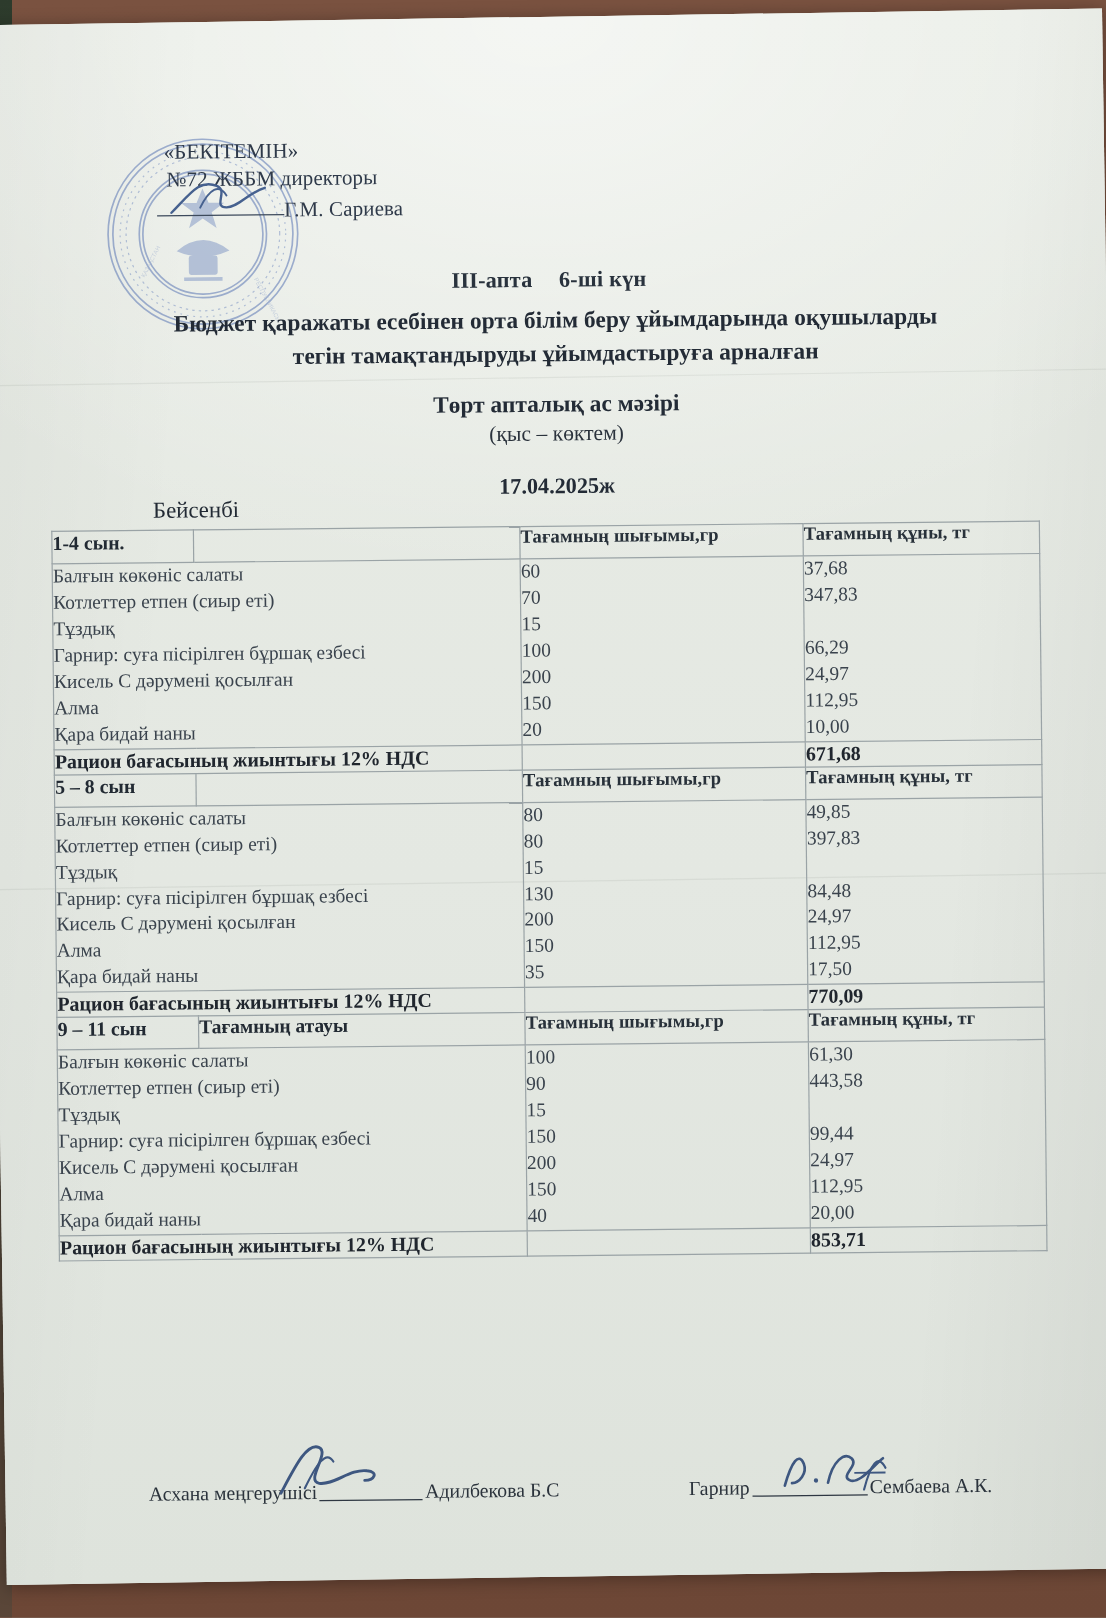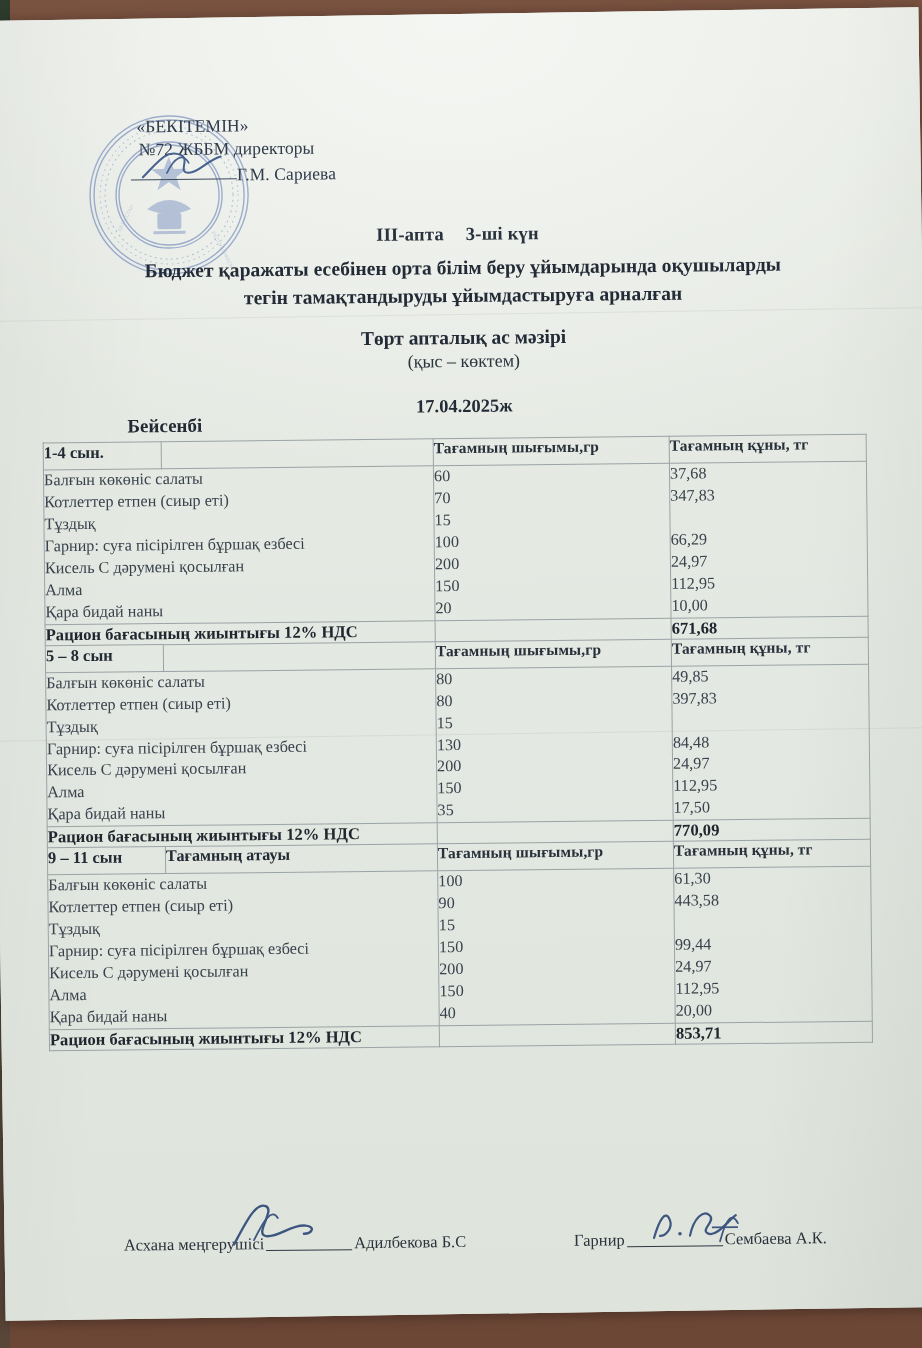--- a/index.html
+++ b/index.html
@@ -153,21 +153,21 @@
     text-align: center;
     font-size: 18.5px;
     font-weight: bold;
     color: #232b36;
   }
   .weekday {
     position: absolute;
     top: 398px;
     left: 134px;
     font-size: 19px;
-    font-weight: bold;
+    font-weight: normal;
     color: #222a34;
   }
 
   
   #menu-table {
     position: absolute;
     left: 49px;
     top: 424px;
     width: 823px;
     border-collapse: collapse;
@@ -307,21 +307,21 @@
       <div class="ln2">№72 ЖББМ директоры</div>
       <div class="ln3">Г.М. Сариева</div>
     </div>
     <div class="sig-line"></div>
     <svg class="sig-dir" viewBox="0 0 120 44">
       <path d="M6 34 C22 18, 30 6, 44 12 C54 16, 40 30, 52 30 C62 30, 70 18, 84 14" fill="none" stroke="#46618f" stroke-width="2" stroke-linecap="round"></path>
       <path d="M30 30 C38 14, 46 10, 52 20" fill="none" stroke="#46618f" stroke-width="1.6" stroke-linecap="round"></path>
     </svg>
 
     <div class="weekline">
-      <span>III-апта</span><span class="gap"></span><span>3-ші күн</span>
+      <span>III-апта</span><span class="gap"></span><span>6-ші күн</span>
     </div>
 
     <div class="title">
       <div>Бюджет қаражаты есебінен орта білім беру ұйымдарында оқушыларды</div>
       <div>тегін тамақтандыруды ұйымдастыруға арналған</div>
     </div>
     <div class="subtitle">Төрт апталық ас мәзірі</div>
     <div class="season">(қыс – көктем)</div>
     <div class="datetext">17.04.2025ж</div>
     <div class="weekday">Бейсенбі</div>

